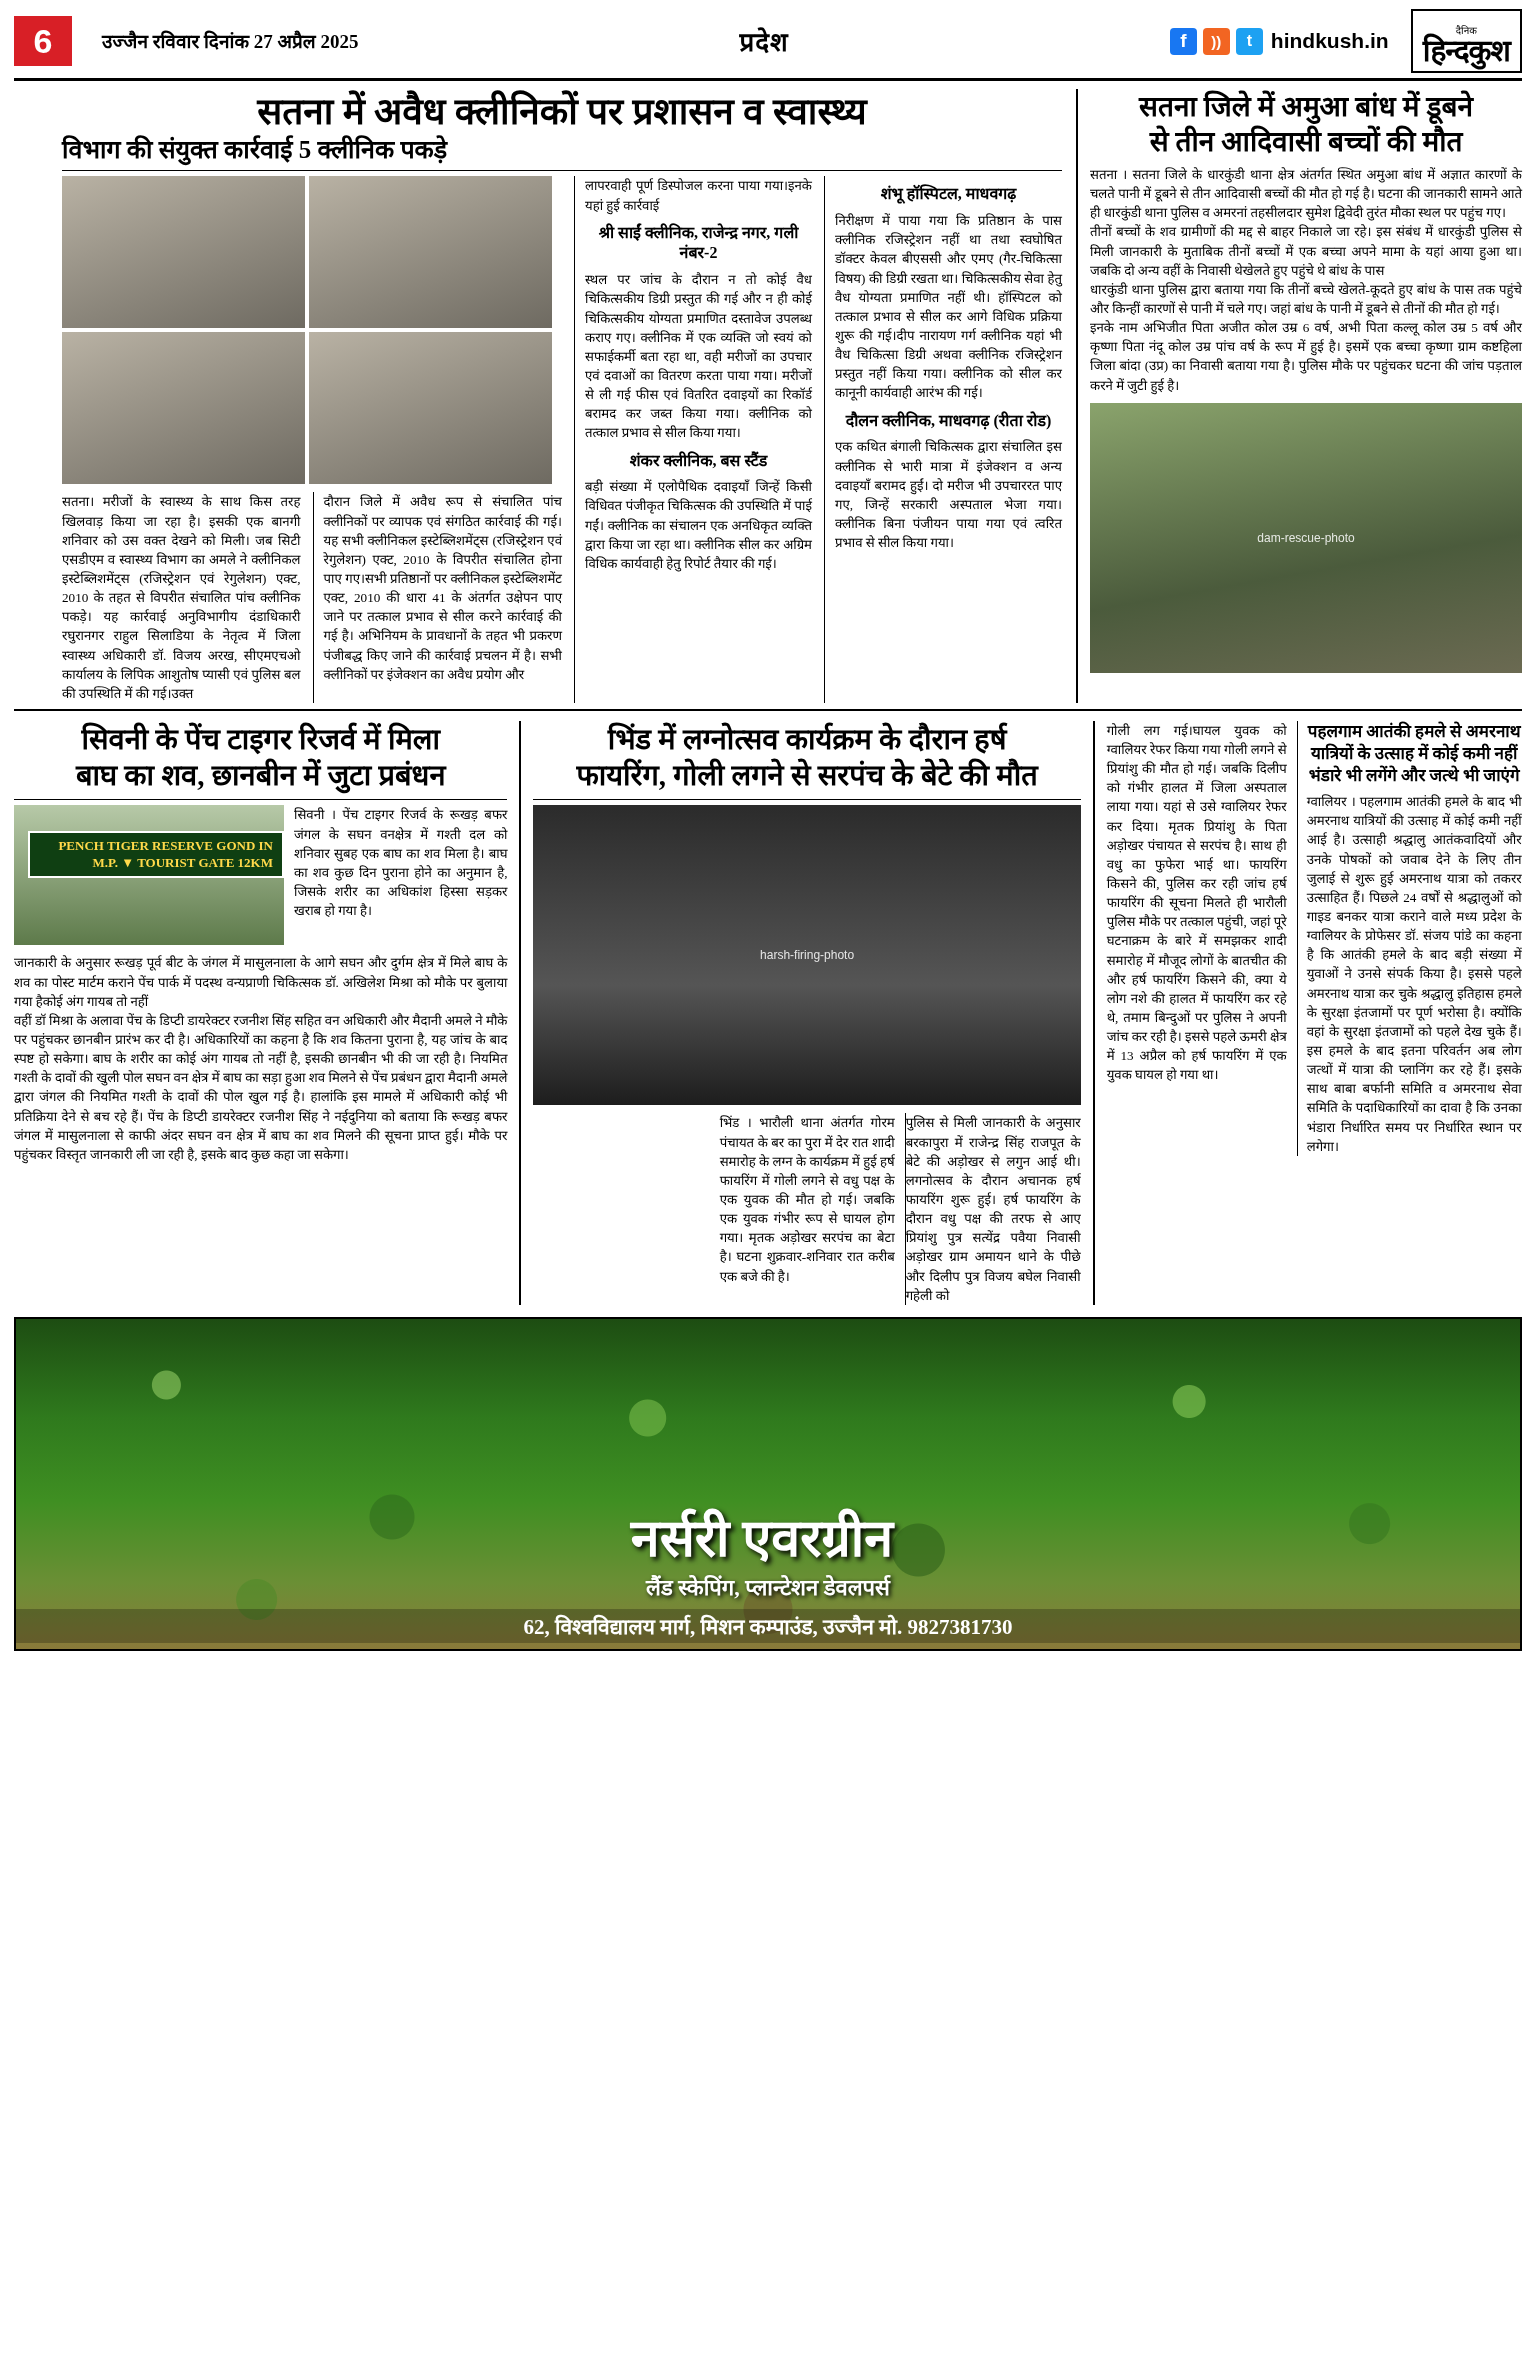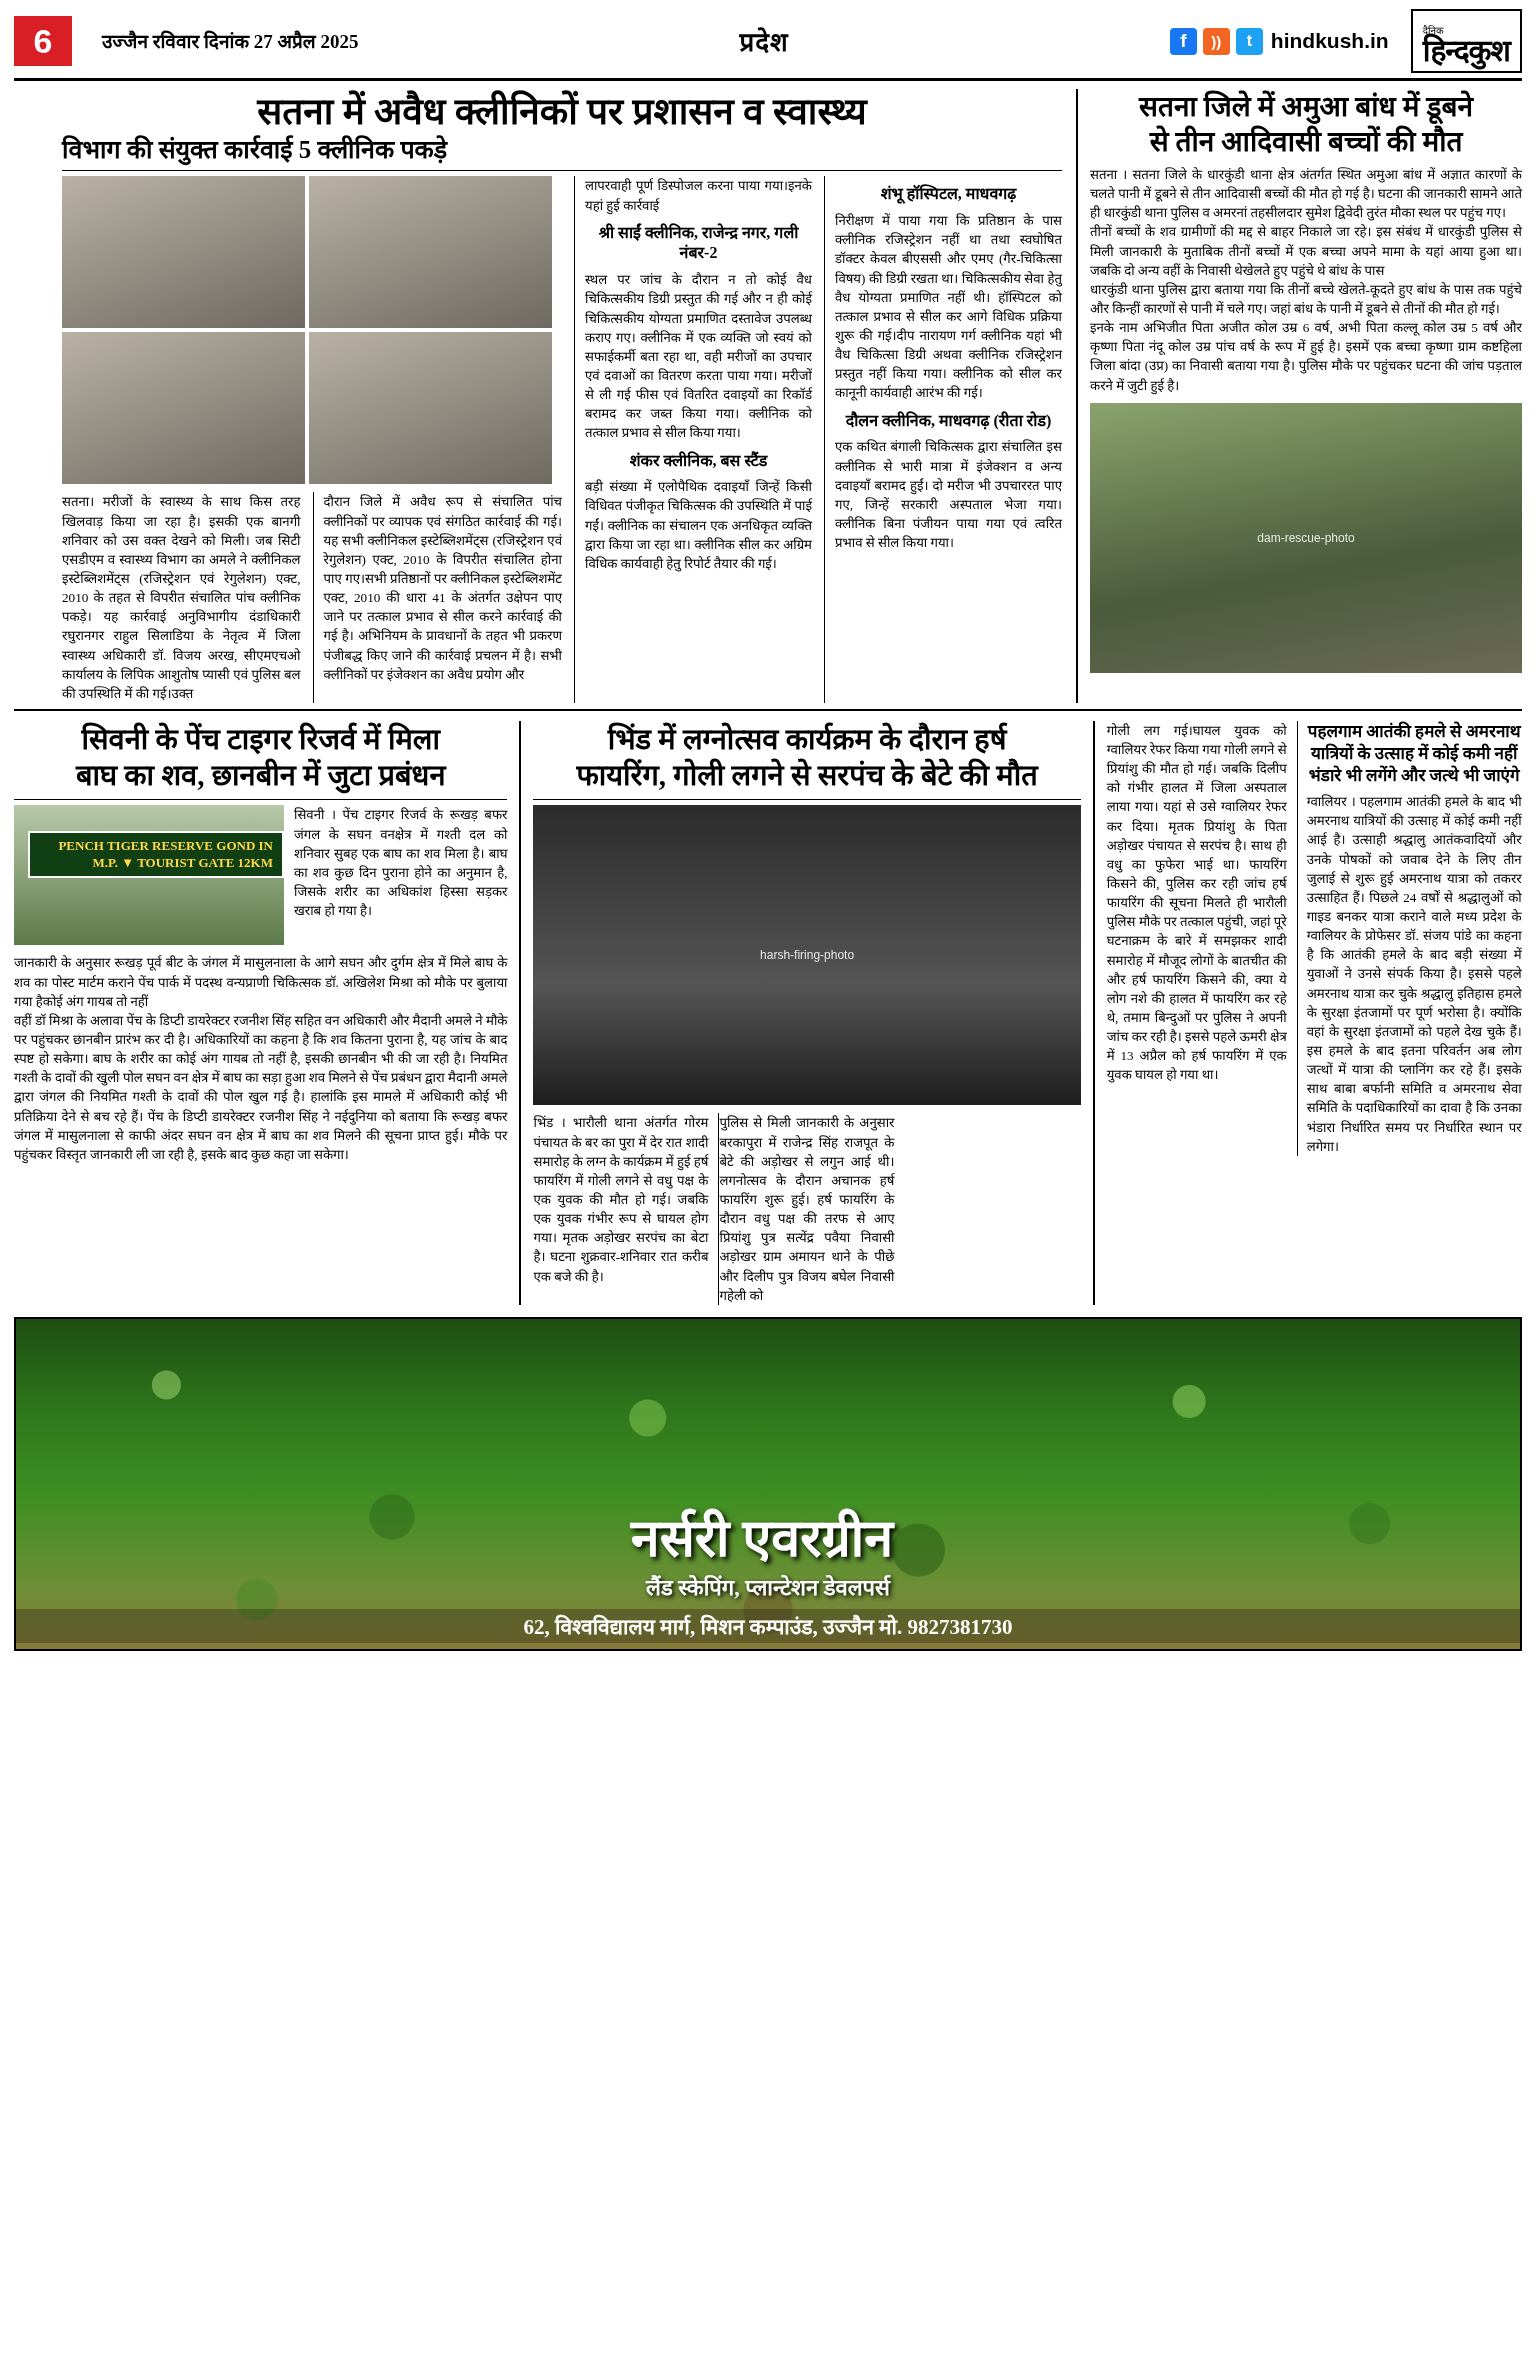--- a/index.html
+++ b/index.html
@@ -12,21 +12,21 @@
            font-weight:bold;font-size:34px;display:flex;align-items:center;justify-content:center;}
   .mast-date{flex:0 0 auto;margin-left:30px;font-size:19px;font-weight:bold;}
   .mast-section{flex:1;text-align:center;font-size:26px;font-weight:bold;letter-spacing:1px;}
   .social{display:flex;align-items:center;gap:6px;margin-right:8px;}
   .sq{width:27px;height:27px;border-radius:4px;display:flex;align-items:center;justify-content:center;
       color:#fff;font-family:"Liberation Sans",sans-serif;font-weight:bold;font-size:19px;}
   .fb{background:#1877f2;}
   .rss{background:#f26522;font-size:15px;}
   .tw{background:#1da1f2;font-size:16px;}
   .site{font-family:"Liberation Sans",sans-serif;font-size:21px;font-weight:bold;margin-right:22px;}
-  .logo{border:2px solid #000;padding:15px 10px 5px 10px;text-align:left;}
+  .logo{border:2px solid #000;padding:15px 10px 5px 10px;text-align:center;}
   .logo .tiny{font-size:10px;line-height:10px;}
   .logo .name{font-size:30px;font-weight:bold;letter-spacing:-1px;line-height:30px;
               font-family:"Liberation Serif",serif;}
 
   
   .rule{border-top:2px solid #000;margin:6px 0;}
   .thin{border-top:1px solid #000;margin:5px 0;}
   .headline{font-weight:bold;line-height:1.22;}
   .body{font-size:13.2px;line-height:1.45;text-align:justify;}
   .subhead{font-weight:bold;text-align:center;font-size:16px;line-height:1.3;margin:8px 0 6px 0;}
@@ -171,21 +171,21 @@
       <div class="body">वहीं डॉ मिश्रा के अलावा पेंच के डिप्टी डायरेक्टर रजनीश सिंह सहित वन अधिकारी और मैदानी अमले ने मौके पर पहुंचकर छानबीन प्रारंभ कर दी है। अधिकारियों का कहना है कि शव कितना पुराना है, यह जांच के बाद स्पष्ट हो सकेगा। बाघ के शरीर का कोई अंग गायब तो नहीं है, इसकी छानबीन भी की जा रही है। नियमित गश्ती के दावों की खुली पोल सघन वन क्षेत्र में बाघ का सड़ा हुआ शव मिलने से पेंच प्रबंधन द्वारा मैदानी अमले द्वारा जंगल की नियमित गश्ती के दावों की पोल खुल गई है। हालांकि इस मामले में अधिकारी कोई भी प्रतिक्रिया देने से बच रहे हैं। पेंच के डिप्टी डायरेक्टर रजनीश सिंह ने नईदुनिया को बताया कि रूखड़ बफर जंगल में मासुलनाला से काफी अंदर सघन वन क्षेत्र में बाघ का शव मिलने की सूचना प्राप्त हुई। मौके पर पहुंचकर विस्तृत जानकारी ली जा रही है, इसके बाद कुछ कहा जा सकेगा।</div>
     </div>
 
     <div class="b">
       <div class="headline h2">भिंड में लग्नोत्सव कार्यक्रम के दौरान हर्ष</div>
       <div class="headline h2" style="margin-bottom:6px;">फायरिंग, गोली लगने से सरपंच के बेटे की मौत</div>
       <div class="thin"></div>
       <div class="photo ph-gun" style="height:300px;margin-bottom:8px;">
         <div class="ph-label">harsh-firing-photo</div>
       </div>
-      <div style="display:flex;gap:10px;">
+      <div style="display:flex;gap:10px;justify-content:flex-end;">
         <div class="body" style="width:175px;">भिंड । भारौली थाना अंतर्गत गोरम पंचायत के बर का पुरा में देर रात शादी समारोह के लग्न के कार्यक्रम में हुई हर्ष फायरिंग में गोली लगने से वधु पक्ष के एक युवक की मौत हो गई। जबकि एक युवक गंभीर रूप से घायल होग गया। मृतक अड़ोखर सरपंच का बेटा है। घटना शुक्रवार-शनिवार रात करीब एक बजे की है।</div>
         <div class="body" style="width:175px;border-left:1px solid #000;">पुलिस से मिली जानकारी के अनुसार बरकापुरा में राजेन्द्र सिंह राजपूत के बेटे की अड़ोखर से लगुन आई थी। लगनोत्सव के दौरान अचानक हर्ष फायरिंग शुरू हुई। हर्ष फायरिंग के दौरान वधु पक्ष की तरफ से आए प्रियांशु पुत्र सत्येंद्र पवैया निवासी अड़ोखर ग्राम अमायन थाने के पीछे और दिलीप पुत्र विजय बघेल निवासी गहेली को</div>
       </div>
     </div>
 
     <div class="cgroup">
       <div style="display:flex;gap:10px;">
         <div class="body" style="width:180px;">गोली लग गई।घायल युवक को ग्वालियर रेफर किया गया
 गोली लगने से प्रियांशु की मौत हो गई। जबकि दिलीप को गंभीर हालत में जिला अस्पताल लाया गया। यहां से उसे ग्वालियर रेफर कर दिया। मृतक प्रियांशु के पिता अड़ोखर पंचायत से सरपंच है। साथ ही वधु का फुफेरा भाई था।
 फायरिंग किसने की, पुलिस कर रही जांच हर्ष फायरिंग की सूचना मिलते ही भारौली पुलिस मौके पर तत्काल पहुंची, जहां पूरे घटनाक्रम के बारे में समझकर शादी समारोह में मौजूद लोगों के बातचीत की और हर्ष फायरिंग किसने की, क्या ये लोग नशे की हालत में फायरिंग कर रहे थे, तमाम बिन्दुओं पर पुलिस ने अपनी जांच कर रही है। इससे पहले ऊमरी क्षेत्र में 13 अप्रैल को हर्ष फायरिंग में एक युवक घायल हो गया था।</div>

